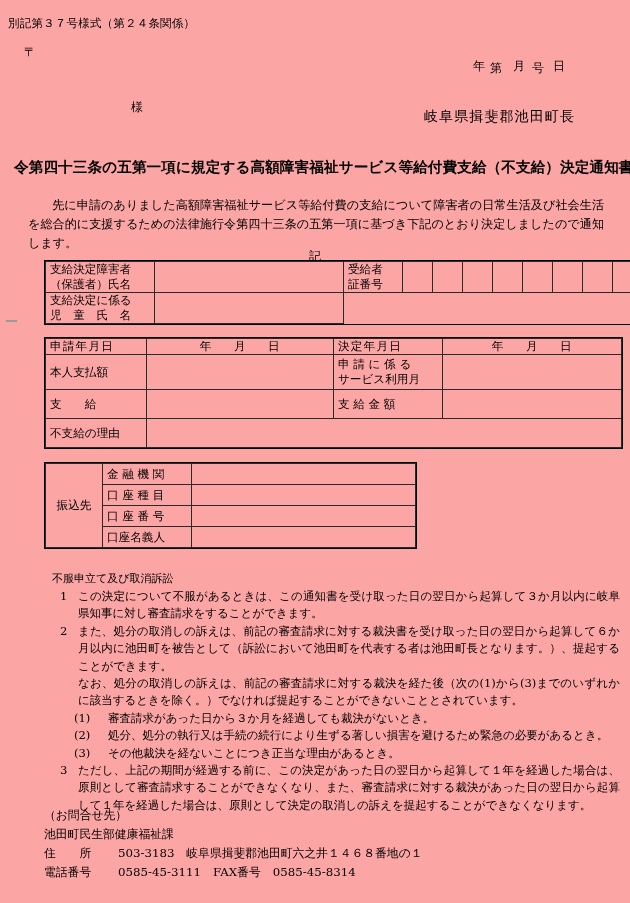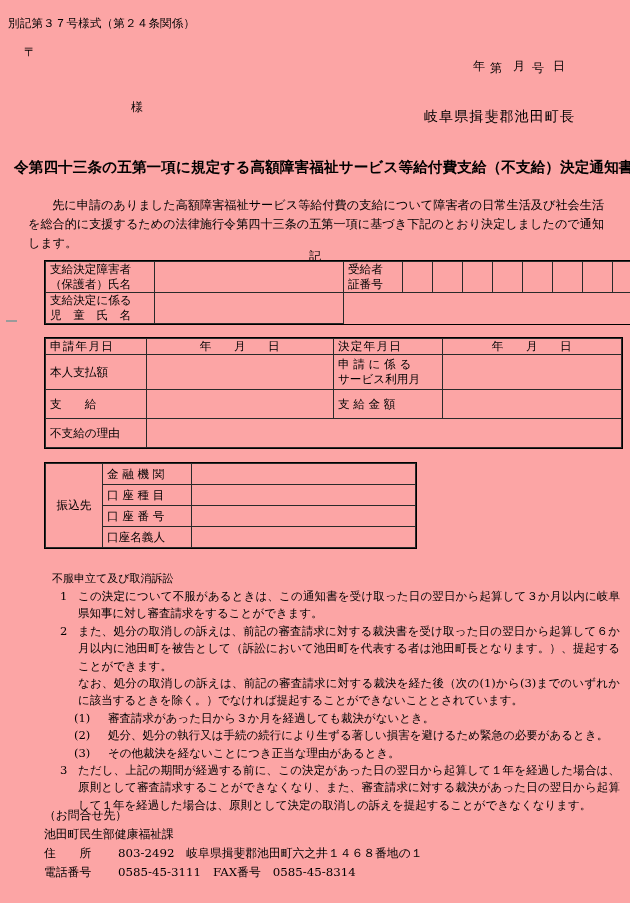--- a/index.html
+++ b/index.html
@@ -339,20 +339,20 @@
     <div class="ap-item">
       <div class="ap-num">3</div>
       <div class="ap-txt">ただし、上記の期間が経過する前に、この決定があった日の翌日から起算して１年を経過した場合は、原則として審査請求することができなくなり、また、審査請求に対する裁決があった日の翌日から起算して１年を経過した場合は、原則として決定の取消しの訴えを提起することができなくなります。</div>
     </div>
   </div>
 
   <div class="contact">
     <div class="row">（お問合せ先）</div>
     <div class="row">池田町民生部健康福祉課</div>
     <div class="row">
-      <span class="k2">住　　所</span><span class="gap"></span><span>803-2492　岐阜県揖斐郡池田町六之井１４６８番地の１</span>
+      <span class="k2">住　　所</span><span class="gap"></span><span>503-3183　岐阜県揖斐郡池田町六之井１４６８番地の１</span>
     </div>
     <div class="row">
       <span class="k2">電話番号</span><span class="gap"></span><span>0585-45-3111</span><span class="gap"></span><span>FAX番号</span><span class="gap"></span><span>0585-45-8314</span>
     </div>
   </div>
 
 </div>
 
 </body></html>

